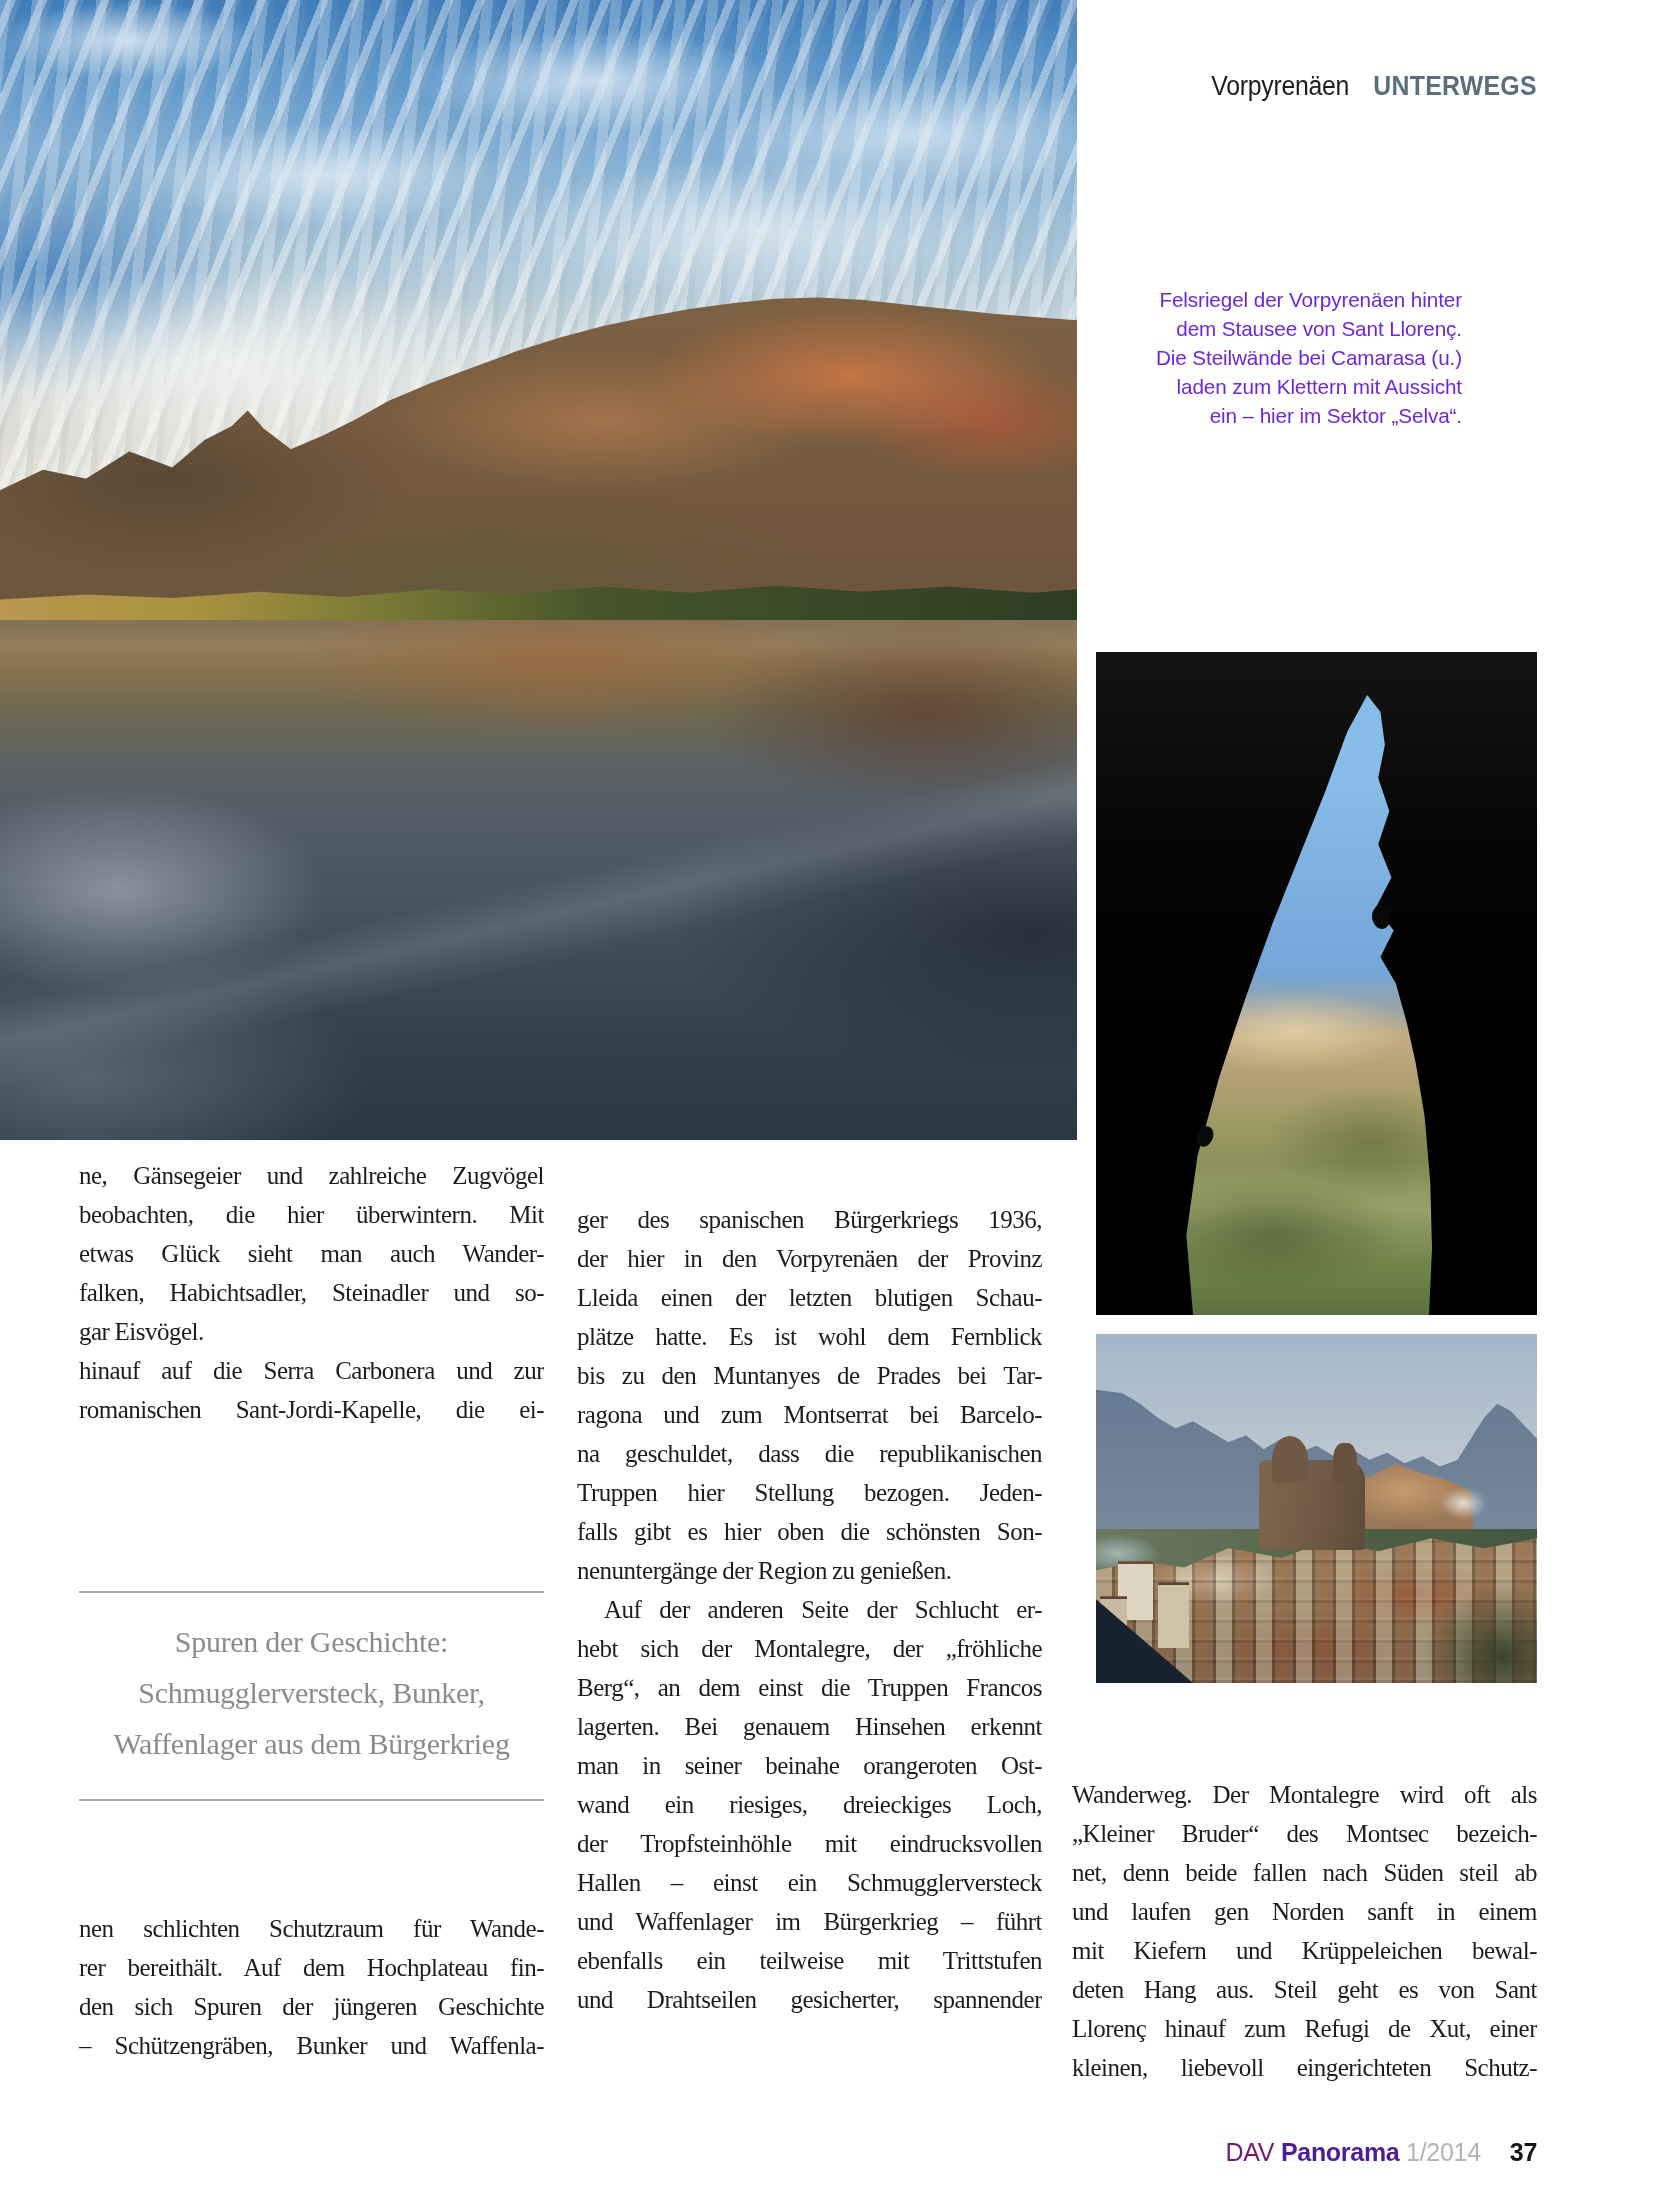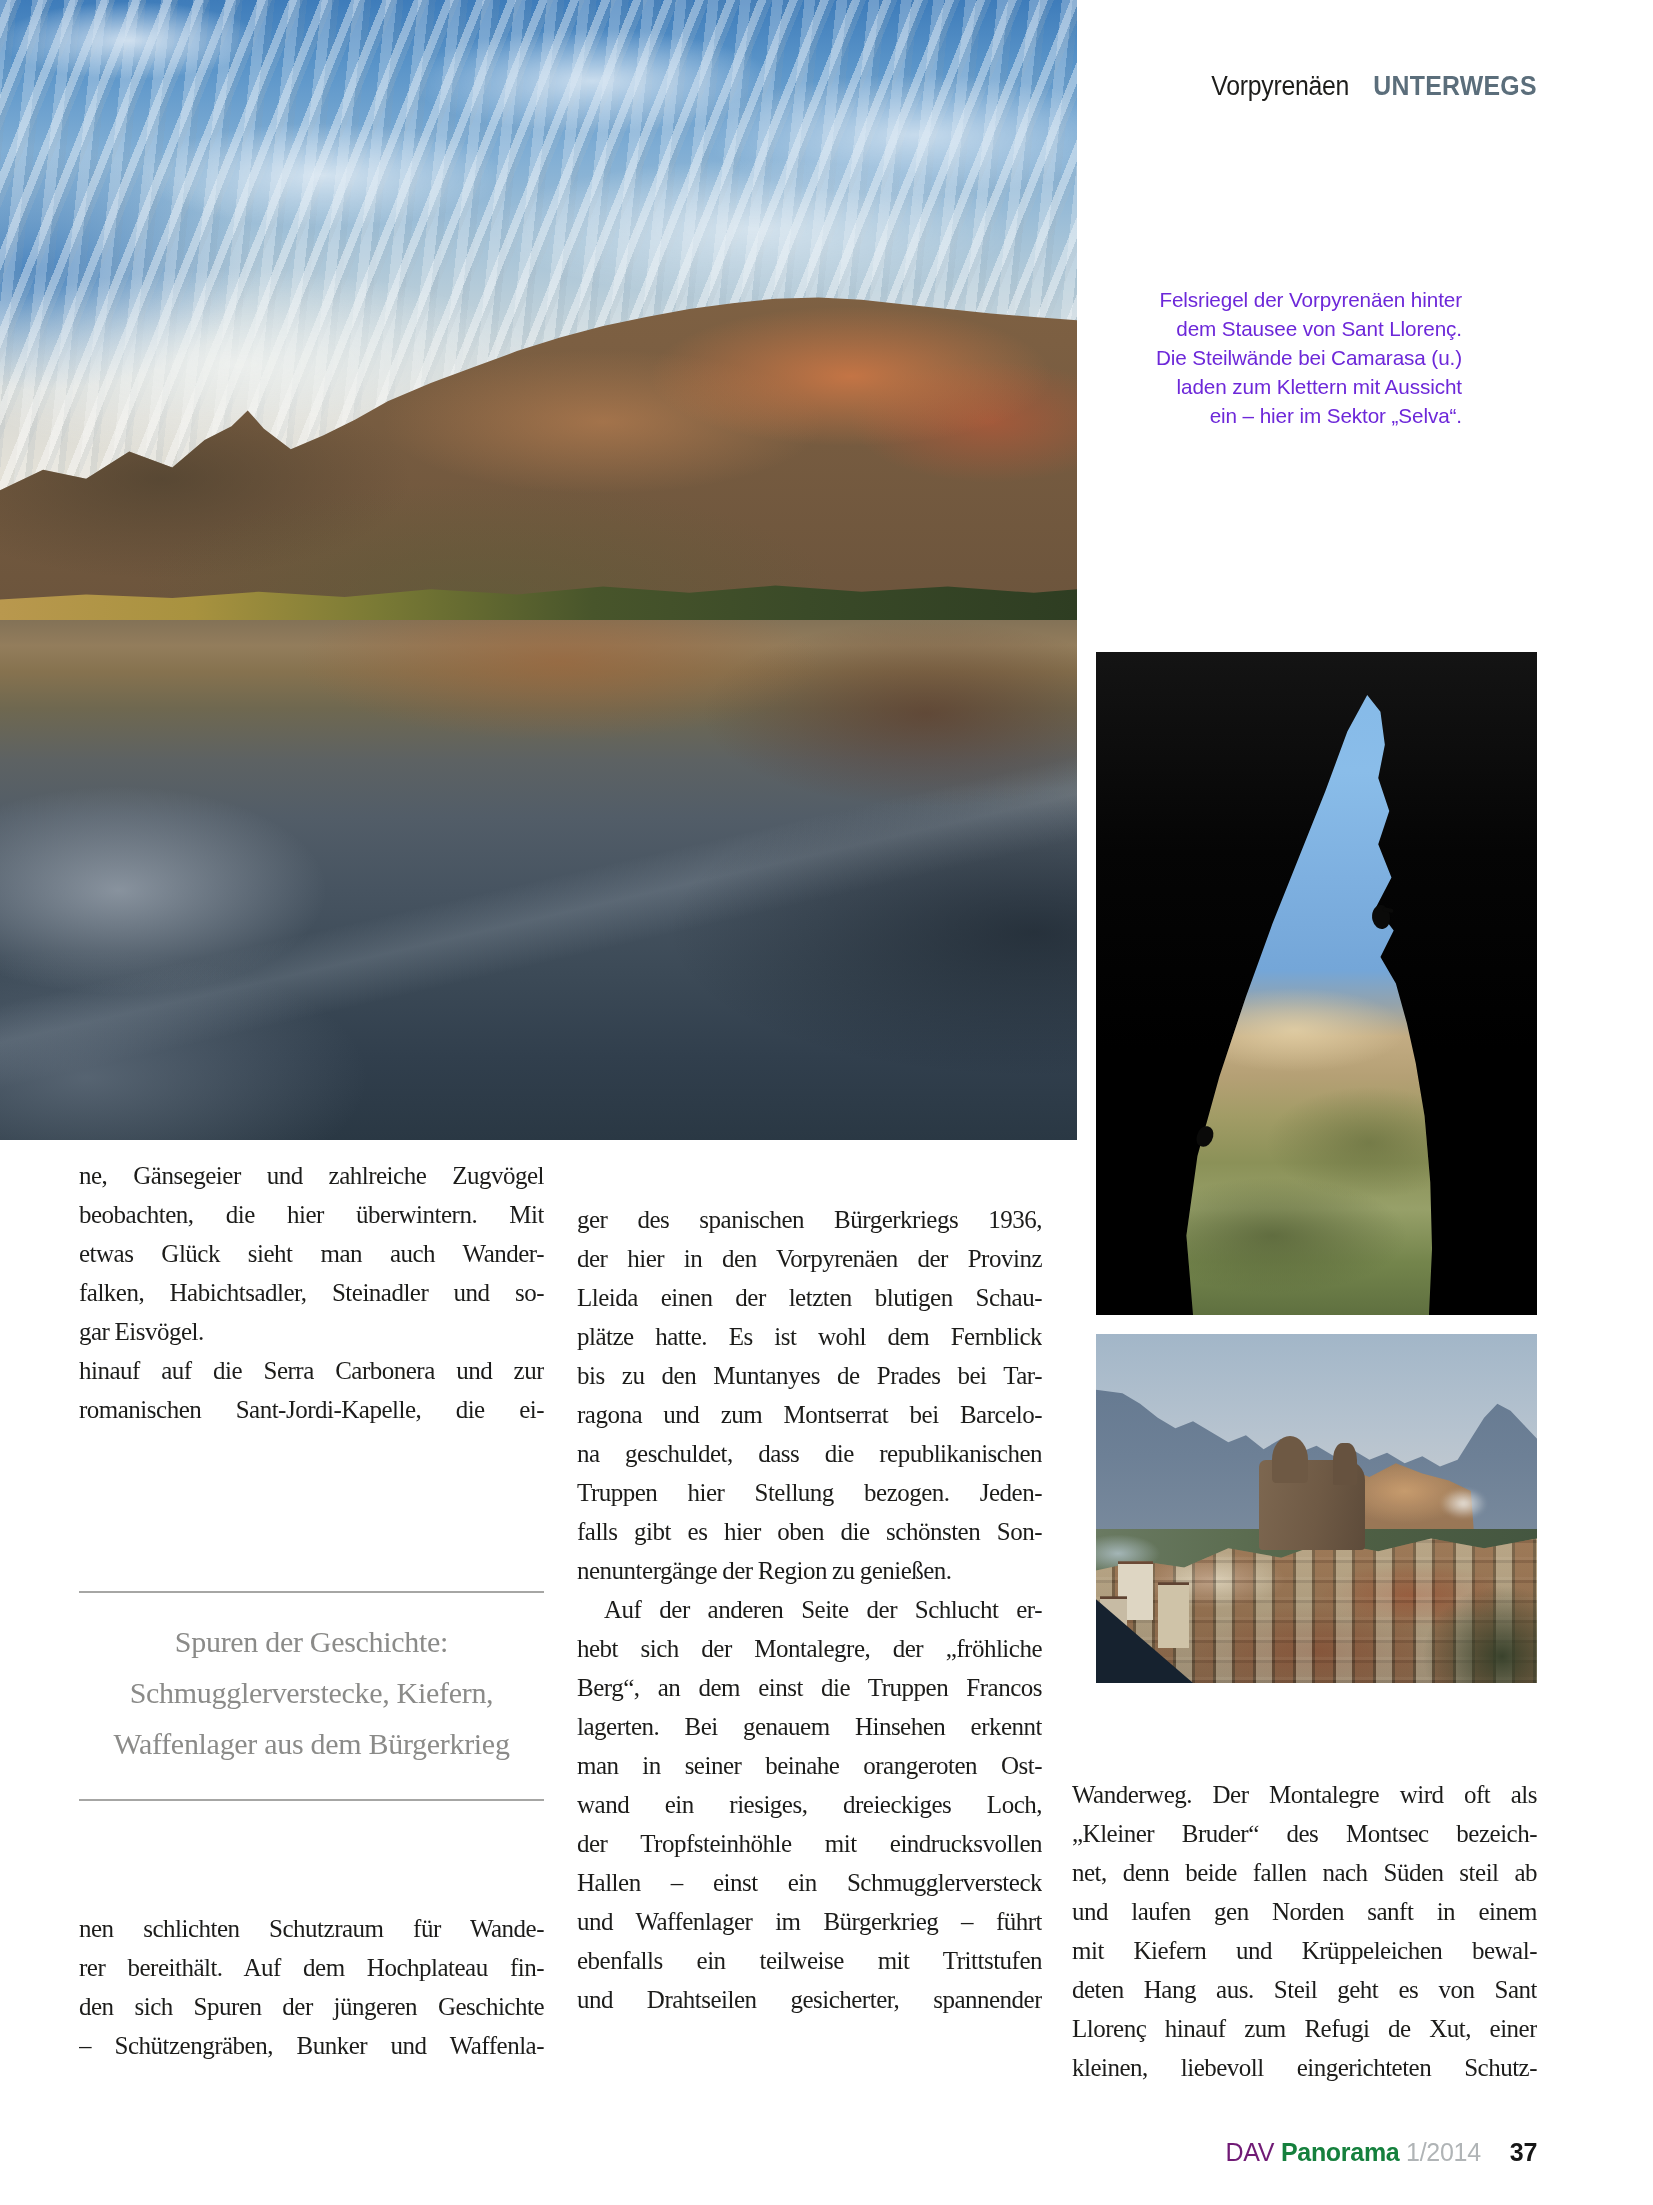--- a/index.html
+++ b/index.html
@@ -146,21 +146,21 @@
   #header .kicker  { color:#1d1d1b; letter-spacing:-0.3px; }
   #header .section { color:#5b6e7b; font-weight:bold; margin-left:18.7px; letter-spacing:0.3px; }
 
   #caption { position:absolute; left:1096px; top:285px; width:366px;
     font-family:Liberation Sans, sans-serif; font-size:20.7px; color:#6d28d9; letter-spacing:-0.1px; }
   #caption .tline { height:29px; line-height:29px; text-align:right; text-align-last:right; }
 
   #footer { position:absolute; left:1072px; top:2138px; width:465px; text-align:right;
     font-family:"Liberation Sans", sans-serif; font-size:25px; white-space:nowrap; letter-spacing:-0.3px; }
   #footer .brand    { color:#701a75; }
-  #footer .magazine { color:#15803d; font-weight:bold; margin:0 6.7px; }
+  #footer .magazine { color:#4c1d95; font-weight:bold; margin:0 6.7px; }
   #footer .issue    { color:#b0b4b6; }
   #footer .pagenum  { color:#161616; font-weight:bold; margin-left:29px; }
 </style>
 </head>
 <body>
 
 <div id="page">
 
   <div id="photo-main" class="photo">
     <div class="layer m-sky"></div>
@@ -212,21 +212,21 @@
       <div class="tline">etwas Glück sieht man auch Wander-</div>
       <div class="tline">falken, Habichtsadler, Steinadler und so-</div>
       <div class="tline end">gar Eisvögel.</div>
       <div class="tline">hinauf auf die Serra Carbonera und zur</div>
       <div class="tline">romanischen Sant-Jordi-Kapelle, die ei-</div>
     </div>
 
   <div id="rule-top" class="rule"></div>
   <div id="pullquote">
       <div class="tline">Spuren der Geschichte:</div>
-      <div class="tline">Schmugglerverstecke, Kiefern,</div>
+      <div class="tline">Schmugglerversteck, Bunker,</div>
       <div class="tline">Waffenlager aus dem Bürgerkrieg</div>
     </div>
   <div id="rule-bottom" class="rule"></div>
 
   <div id="col1b" class="col">
       <div class="tline">nen schlichten Schutzraum für Wande-</div>
       <div class="tline">rer bereithält. Auf dem Hochplateau fin-</div>
       <div class="tline">den sich Spuren der jüngeren Geschichte</div>
       <div class="tline">– Schützengräben, Bunker und Waffenla-</div>
     </div>

